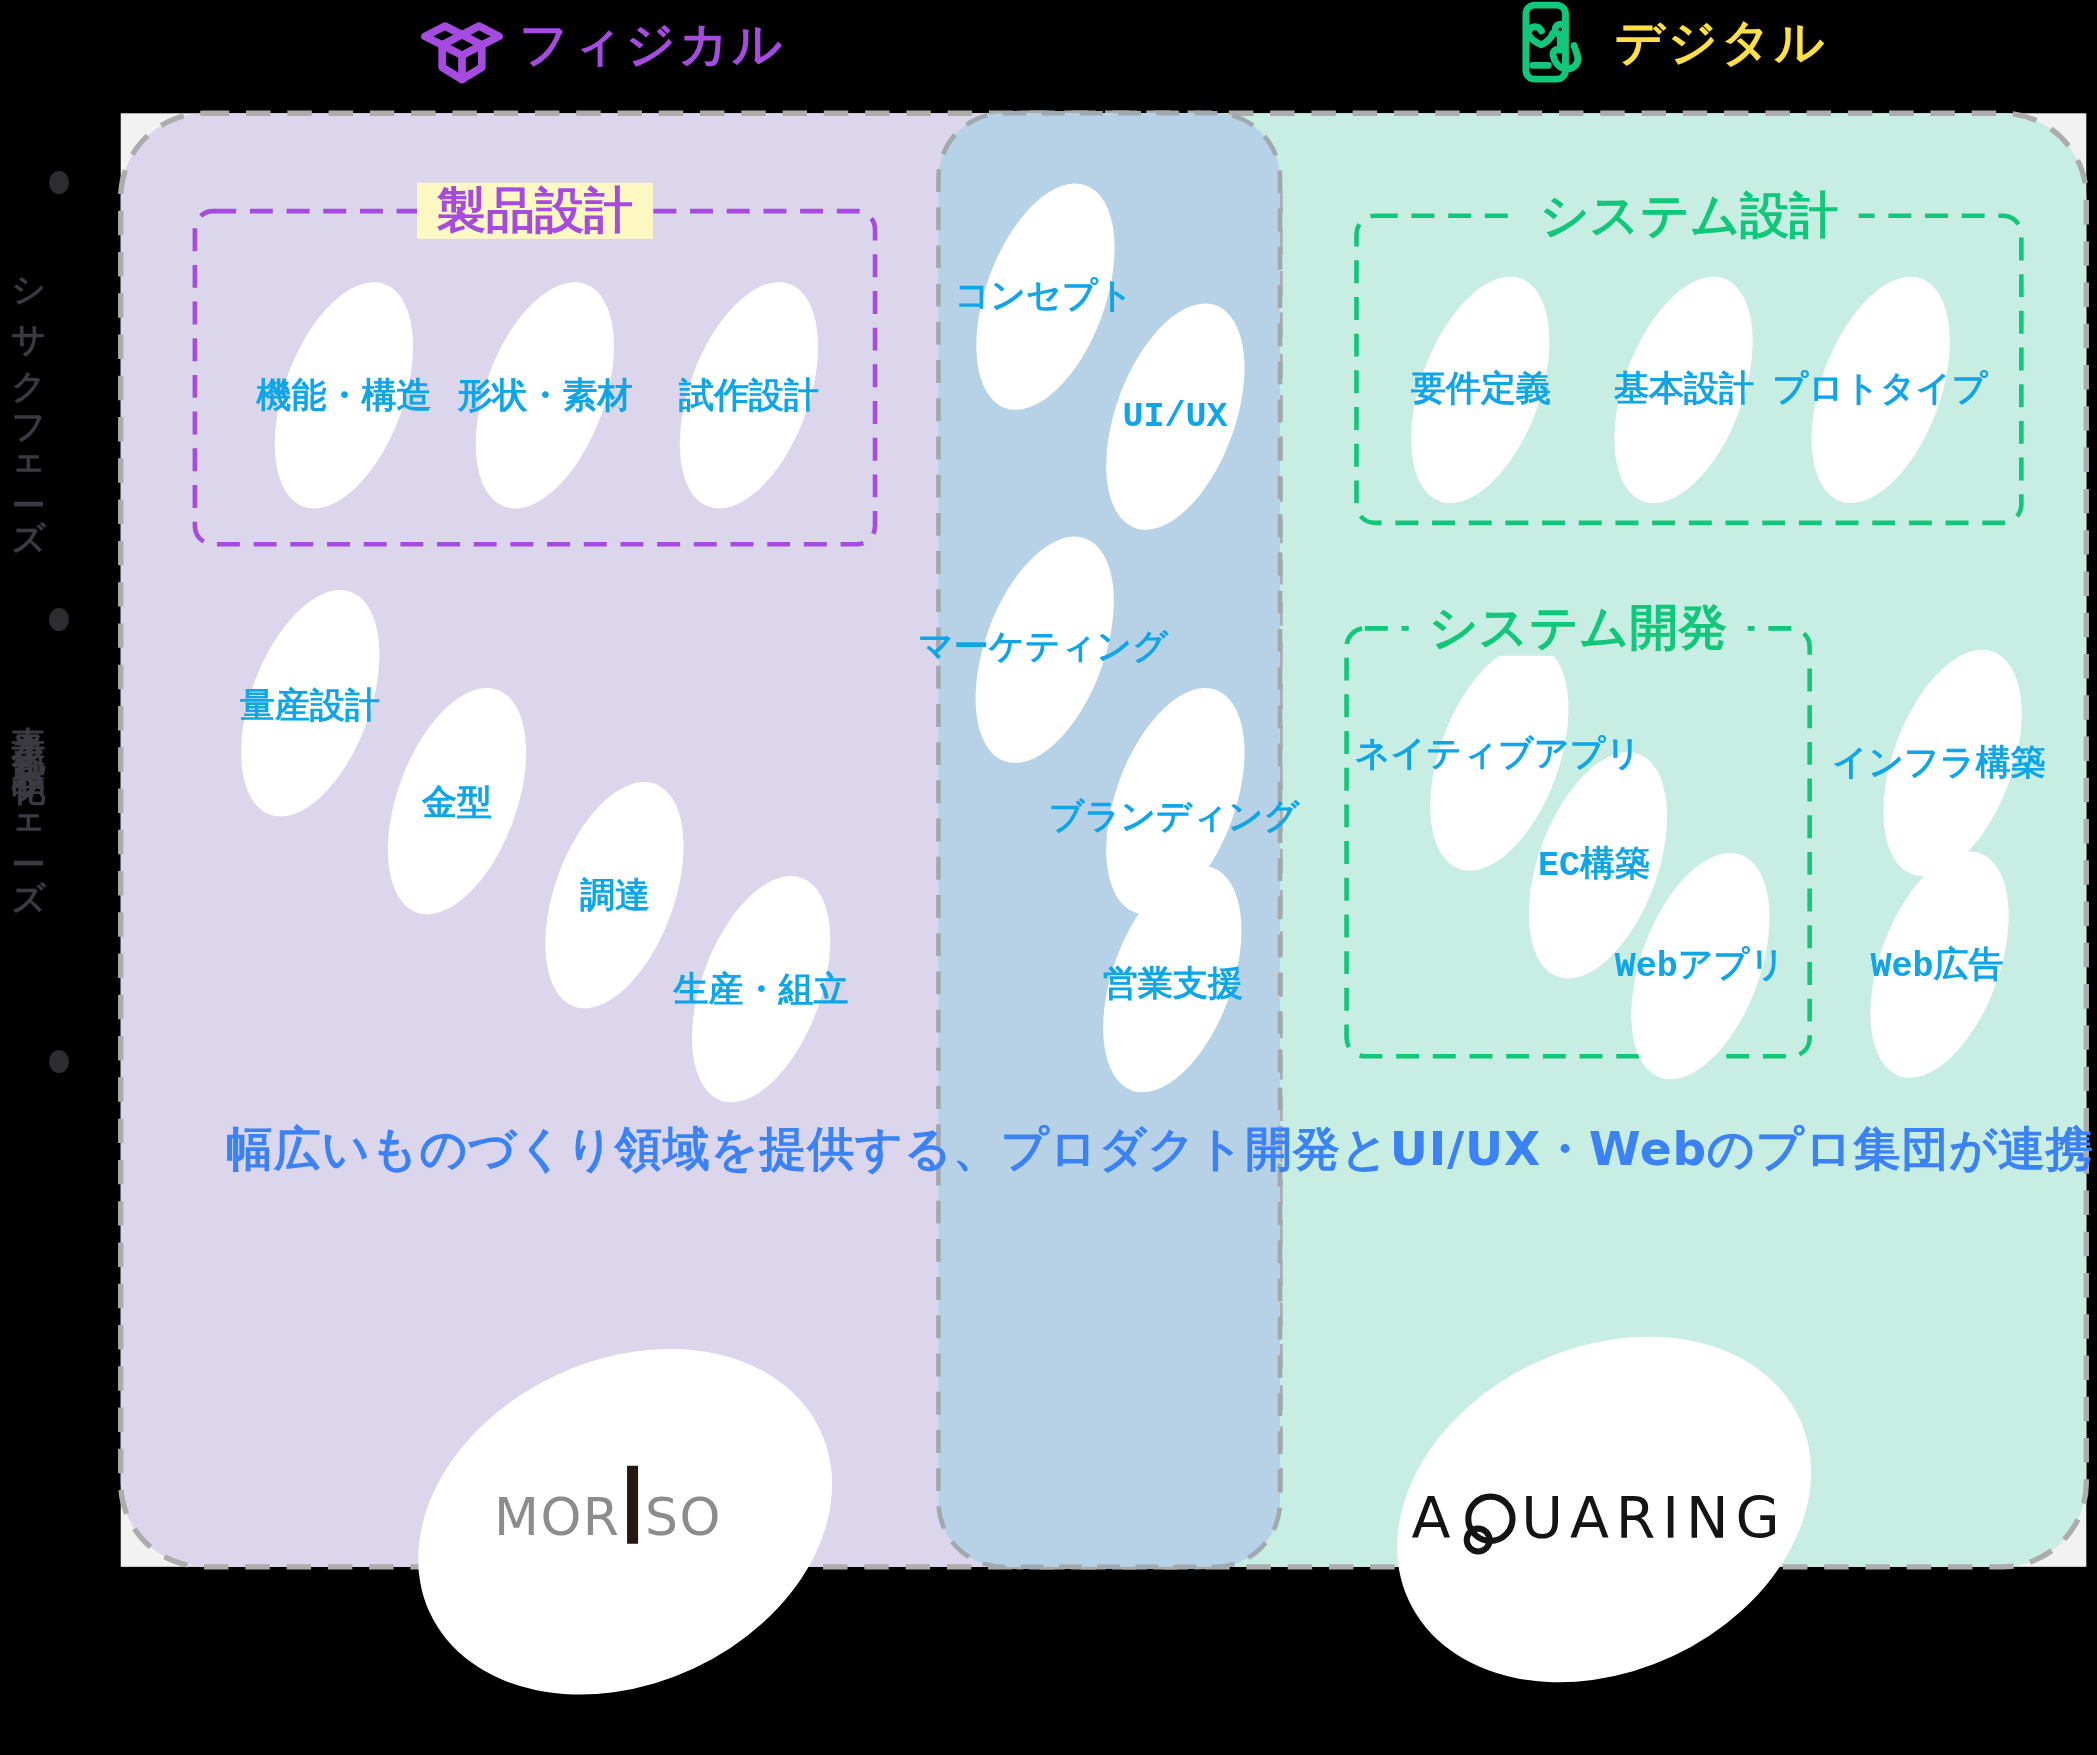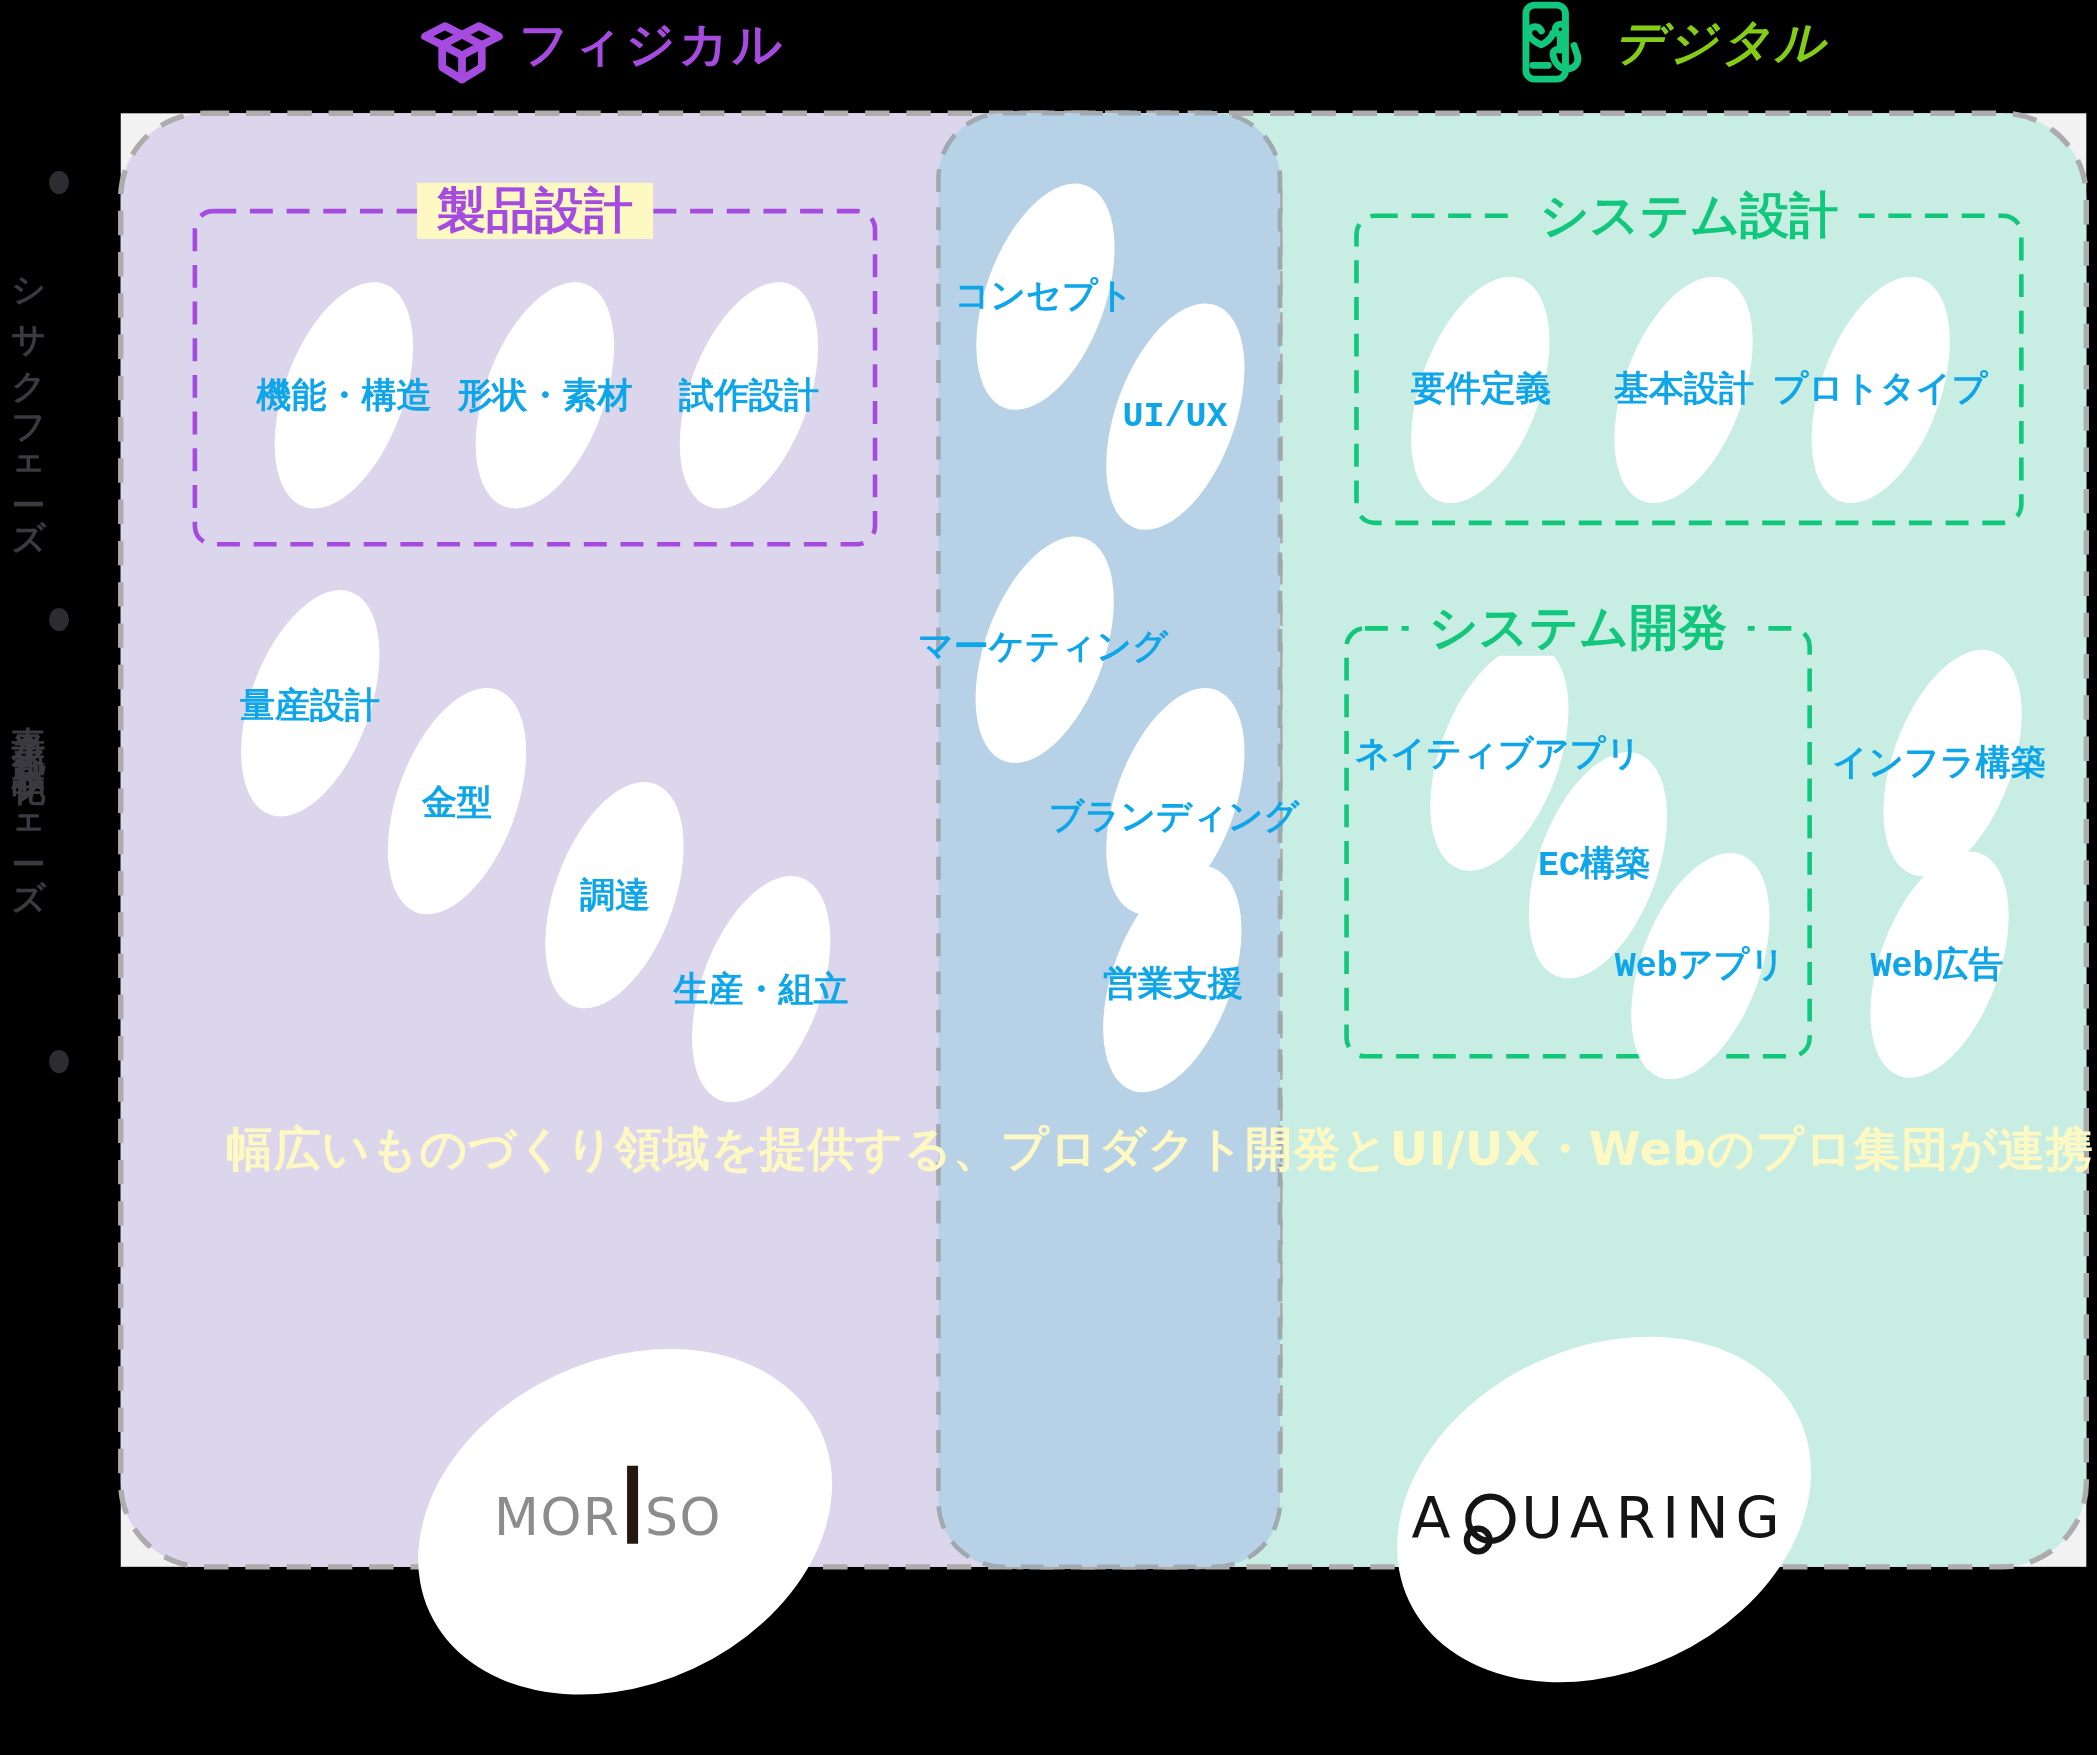--- a/index.html
+++ b/index.html
@@ -8,21 +8,21 @@
   #shapes{position:absolute;left:0;top:0;}
   .hdr{position:absolute;display:flex;align-items:center;gap:21.4px;}
   .hdr-label{font-size:49px;font-weight:bold;letter-spacing:3.1px;white-space:nowrap;}
   .vlabel{position:absolute;writing-mode:vertical-rl;text-orientation:mixed;
           color:#3a3a40;font-size:34px;font-weight:bold;letter-spacing:7.6px;white-space:nowrap;}
   .axis-dot{position:absolute;width:20px;height:23px;border-radius:50%;background:#2c2c31;}
   .bubble-label{position:absolute;transform:translate(-50%,-50%);font-size:35px;font-weight:bold;
                 color:#0ea5e9;white-space:nowrap;font-family:Liberation Mono, monospace;}
   .group-title{position:absolute;transform:translate(-50%,-50%);font-size:49px;font-weight:bold;
                white-space:nowrap;padding:0 20px;line-height:1.15;}
-  .tagline{position:absolute;font-size:47px;font-weight:bold;color:#fef9c3;white-space:nowrap;
+  .tagline{position:absolute;font-size:47px;font-weight:bold;color:#3b82f6;white-space:nowrap;
            transform:translateY(-50%);letter-spacing:0.8px;}
   .logo{position:absolute;transform:translate(-50%,-50%);display:flex;align-items:flex-end;}
   .moriso-txt{font-size:52px;color:#8c8c8c;letter-spacing:1.5px;line-height:1;}
   .moriso-bar{width:10.7px;height:78px;background:#241812;margin:0 6.9px -1.5px 6.9px;}
   .aquaring{align-items:center;}
   .aquaring-txt{font-size:57px;color:#141414;letter-spacing:6.9px;line-height:1;font-weight:500;}
   .q-glyph{margin:0 1.5px;transform:translateY(7.6px);}
 </style>
 </head>
 <body>
@@ -87,21 +87,21 @@
     <svg width="86" height="86" viewBox="0 0 100 100">
       <g fill="none" stroke="#10C77B" stroke-width="8" stroke-linejoin="round" stroke-linecap="round">
         <rect x="22" y="6" width="46" height="86" rx="10"></rect>
         <path d="M30,76 L48,76"></path>
         <path d="M40,36 c-4,-8 -15,-5 -15,2 c0,8 15,14 15,14 c0,0 12,-6 13,-13"></path>
         <circle cx="62" cy="34" r="6"></circle>
         <path d="M62,40 L62,58"></path>
         <path d="M62,58 c-6,-2 -10,2 -8,8 c2,8 8,14 16,14 c9,0 14,-7 12,-15 l-4,-12"></path>
       </g>
     </svg>
-    <span class="hdr-label" style="color:#84cc16;font-style:italic;">デジタル</span>
+    <span class="hdr-label" style="color:#fde047;">デジタル</span>
   </div>
 
   <div class="axis-dot" style="left:49px;top:171px;"></div>
   <div class="vlabel" style="left:6.1px;top:254px;">シサクフェーズ</div>
   <div class="axis-dot" style="left:49px;top:608px;"></div>
   <div class="vlabel" style="left:6.1px;top:699px;">事業化・製品化フェーズ</div>
   <div class="axis-dot" style="left:49px;top:1050px;"></div>
 
   <div class="group-title" style="left:535px;top:211px;color:#A64BE0;background:#fef9c3;">製品設計</div>
   <div class="group-title" style="left:1689px;top:216px;color:#10C77B;background:#C8EDE3;">システム設計</div>

